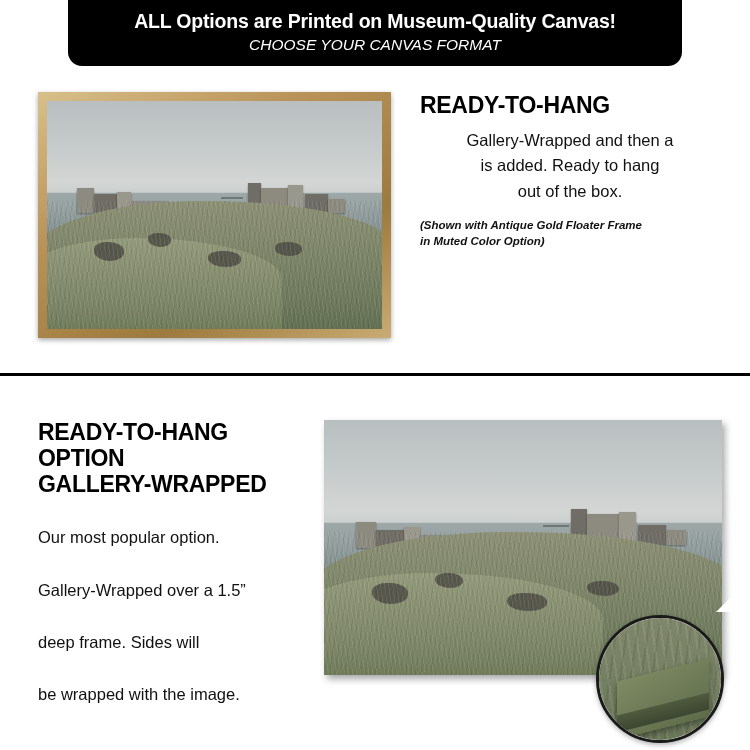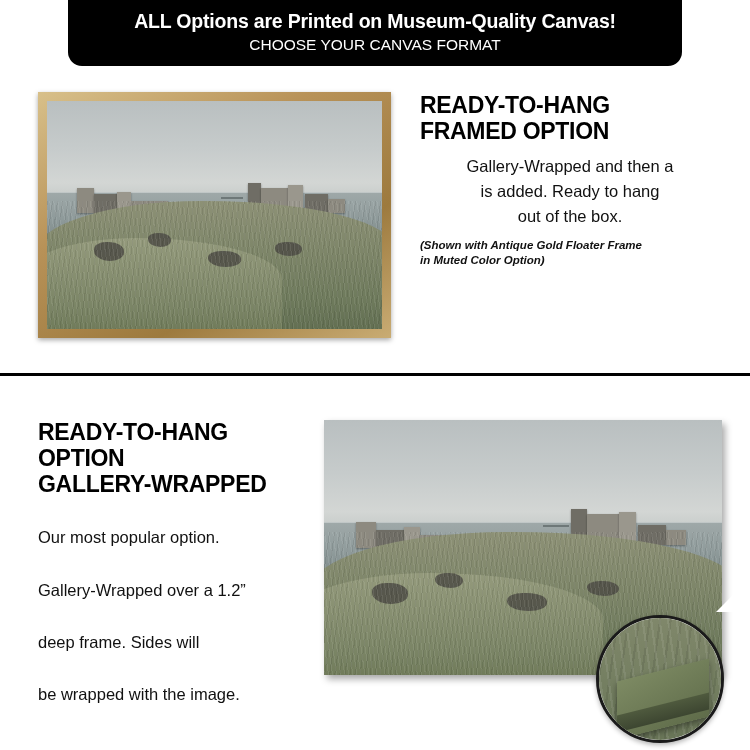--- a/index.html
+++ b/index.html
@@ -28,20 +28,21 @@
     padding-top: 9px;
   }
   .banner-title {
     font-size: 19.5px;
     font-weight: bold;
     letter-spacing: -0.2px;
     line-height: 1.25;
   }
   .banner-sub {
     font-size: 15.5px;
+    font-style: italic;
     margin-top: 3px;
     line-height: 1.2;
   }
 
   
   .divider {
     position: absolute;
     left: 0; top: 373px;
     width: 750px; height: 3px;
     background: #000000;
@@ -139,21 +140,21 @@
     line-height: 1.42;
     margin-top: 10px;
     text-align: center;
   }
   .body p { margin-bottom: 2px; }
   .note {
     font-size: 11.5px;
     font-style: italic;
     font-weight: bold;
     color: #111111;
-    margin-top: 9px;
+    margin-top: 15px;
     line-height: 1.35;
   }
 
   
   .s2-text {
     position: absolute;
     left: 38px; top: 420px;
     width: 290px;
   }
   .s2-head {
@@ -252,21 +253,20 @@
         <div class="rock" style="left:48%; top:66%; width:10%; height:7%;"></div>
         <div class="rock" style="left:68%; top:62%; width:8%; height:6%;"></div>
         <div class="grass-tex"></div>
       </div>
     </div>
   </div>
 
   <div class="s1-text">
     <div class="head">
       <div>READY-TO-HANG</div>
-      <div>FRAMED OPTION</div>
     </div>
     <div class="body">
       <p>Gallery-Wrapped and then a</p>
       <p>is added. Ready to hang</p>
       <p>out of the box.</p>
     </div>
     <div class="note">
       <div>(Shown with Antique Gold Floater Frame</div>
       <div> in Muted Color Option)</div>
     </div>
@@ -275,21 +275,21 @@
   <div class="divider"></div>
 
   <div class="s2-text">
     <div class="s2-head">
       <div>READY-TO-HANG</div>
       <div>OPTION</div>
       <div>GALLERY-WRAPPED</div>
     </div>
     <div class="s2-body">
       <p>Our most popular option.</p>
-      <p>Gallery-Wrapped over a 1.2”</p>
+      <p>Gallery-Wrapped over a 1.5”</p>
       <p>deep frame.  Sides will</p>
       <p>be wrapped with the image.</p>
     </div>
   </div>
 
   <div class="wrap-canvas">
     <div class="scene">
       <div class="sky"></div>
       <div class="sea"></div>
       <div class="sea-line"></div>

